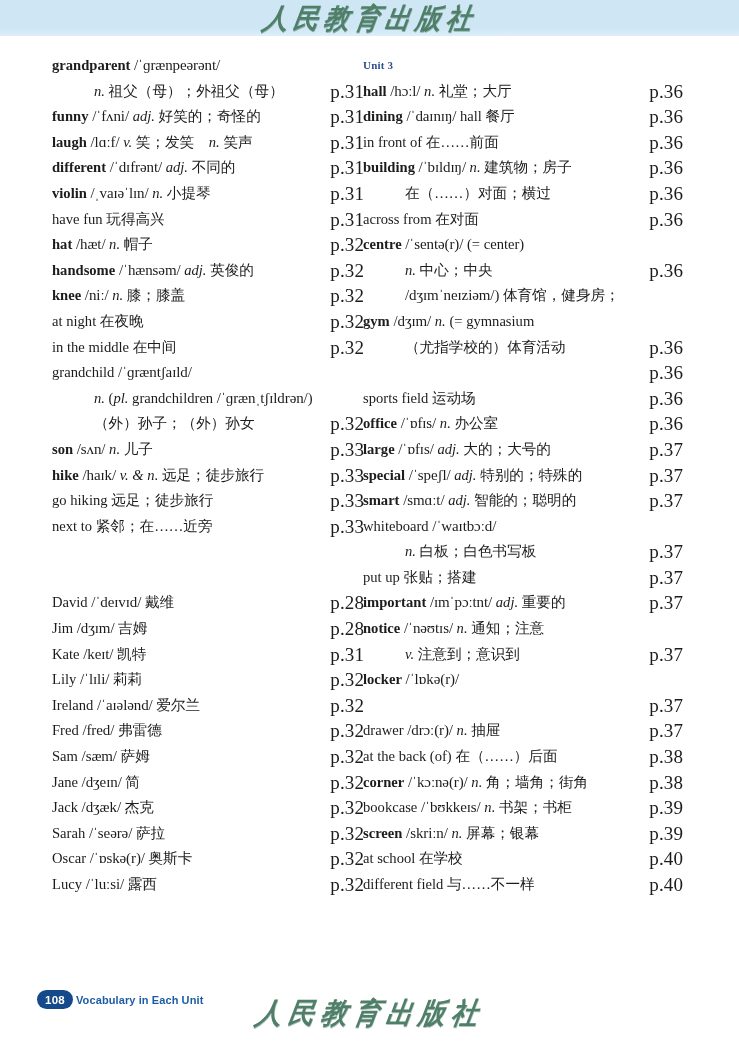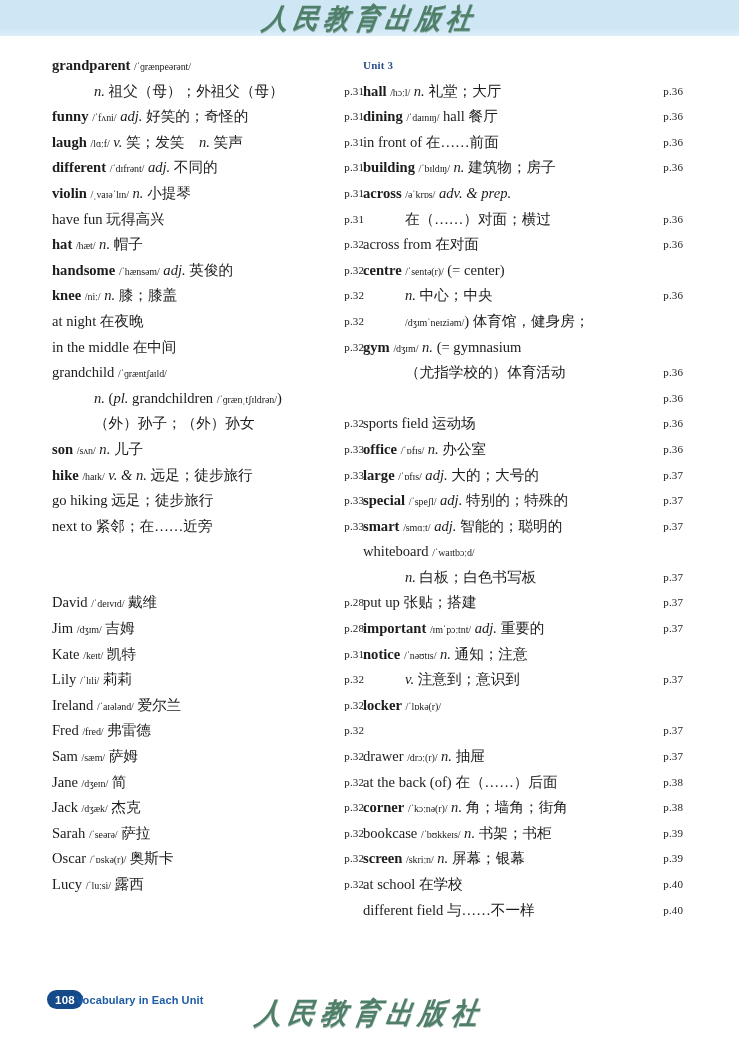--- a/index.html
+++ b/index.html
@@ -55,37 +55,37 @@
     font-size:14.6px;
     color:#1c1c1c;
     white-space:nowrap;
   }
   .row.indent .entry{ padding-left:42px; }
 
   .entry{ display:inline-block; }
   .pg{
     position:absolute;
     right:0; top:0;
-    font-size:11px;
+    font-size:19px;
     color:#1c1c1c;
     letter-spacing:.1px;
   }
   .col-left .pg{ right:8px; }
   .col-right .pg{ right:0px; }
 
   .w{ font-weight:700; }
-  .ph{ font-size:10px; letter-spacing:-0.1px;font-family:Liberation Serif, serif; }
+  .ph{ font-size:15px; letter-spacing:-0.1px;font-family:Liberation Serif, serif; }
   .pos{ font-style:italic; }
 
   
   .footer{
     position:absolute; left:0; bottom:0; width:739px; height:62px;
   }
   .pill{
-    position:absolute; left:47px; top:8px;
+    position:absolute; left:37px; top:8px;
     width:36px; height:19px; border-radius:10px;
     background:#14498a;
     color:#ffffff;
     font-family:"Liberation Sans","DejaVu Sans",sans-serif;
     font-size:11.5px; font-weight:700;
     display:flex; align-items:center; justify-content:center;
     letter-spacing:.2px;
   }
   .footer-text{
     position:absolute; left:76px; top:8px; height:19px;
@@ -157,21 +157,20 @@
         <div class="row"><span class="entry">Sarah <span class="ph">/ˈseərə/</span> 萨拉</span><span class="pg">p.32</span></div>
         <div class="row"><span class="entry">Oscar <span class="ph">/ˈɒskə(r)/</span> 奥斯卡</span><span class="pg">p.32</span></div>
         <div class="row"><span class="entry">Lucy <span class="ph">/ˈluːsi/</span> 露西</span><span class="pg">p.32</span></div>
       </div>
     <div class="col col-right" id="col-right">
         <div class="unit-title">Unit 3</div>
         <div class="row"><span class="entry"><span class="w">hall</span> <span class="ph">/hɔːl/</span> <span class="pos">n.</span> 礼堂；大厅</span><span class="pg">p.36</span></div>
         <div class="row"><span class="entry"><span class="w">dining</span> <span class="ph">/ˈdaɪnɪŋ/</span> hall 餐厅</span><span class="pg">p.36</span></div>
         <div class="row"><span class="entry">in front of 在……前面</span><span class="pg">p.36</span></div>
         <div class="row"><span class="entry"><span class="w">building</span> <span class="ph">/ˈbɪldɪŋ/</span> <span class="pos">n.</span> 建筑物；房子</span><span class="pg">p.36</span></div>
-        <div class="row"><span class="entry"><span class="w">across</span> <span class="ph">/əˈkrɒs/</span> <span class="pos">adv. &amp; prep.</span></span></div>
         <div class="row indent"><span class="entry">在（……）对面；横过</span><span class="pg">p.36</span></div>
         <div class="row"><span class="entry">across from 在对面</span><span class="pg">p.36</span></div>
         <div class="row"><span class="entry"><span class="w">centre</span> <span class="ph">/ˈsentə(r)/</span> (= center)</span></div>
         <div class="row indent"><span class="entry"><span class="pos">n.</span> 中心；中央</span><span class="pg">p.36</span></div>
         <div class="row indent"><span class="entry"><span class="ph">/dʒɪmˈneɪziəm/</span>) 体育馆，健身房；</span></div>
         <div class="row"><span class="entry"><span class="w">gym</span> <span class="ph">/dʒɪm/</span> <span class="pos">n.</span> (= gymnasium</span></div>
         <div class="row indent"><span class="entry">（尤指学校的）体育活动</span><span class="pg">p.36</span></div>
         <div class="row"><span class="pg">p.36</span></div>
         <div class="row"><span class="entry">sports field 运动场</span><span class="pg">p.36</span></div>
         <div class="row"><span class="entry"><span class="w">office</span> <span class="ph">/ˈɒfɪs/</span> <span class="pos">n.</span> 办公室</span><span class="pg">p.36</span></div>

